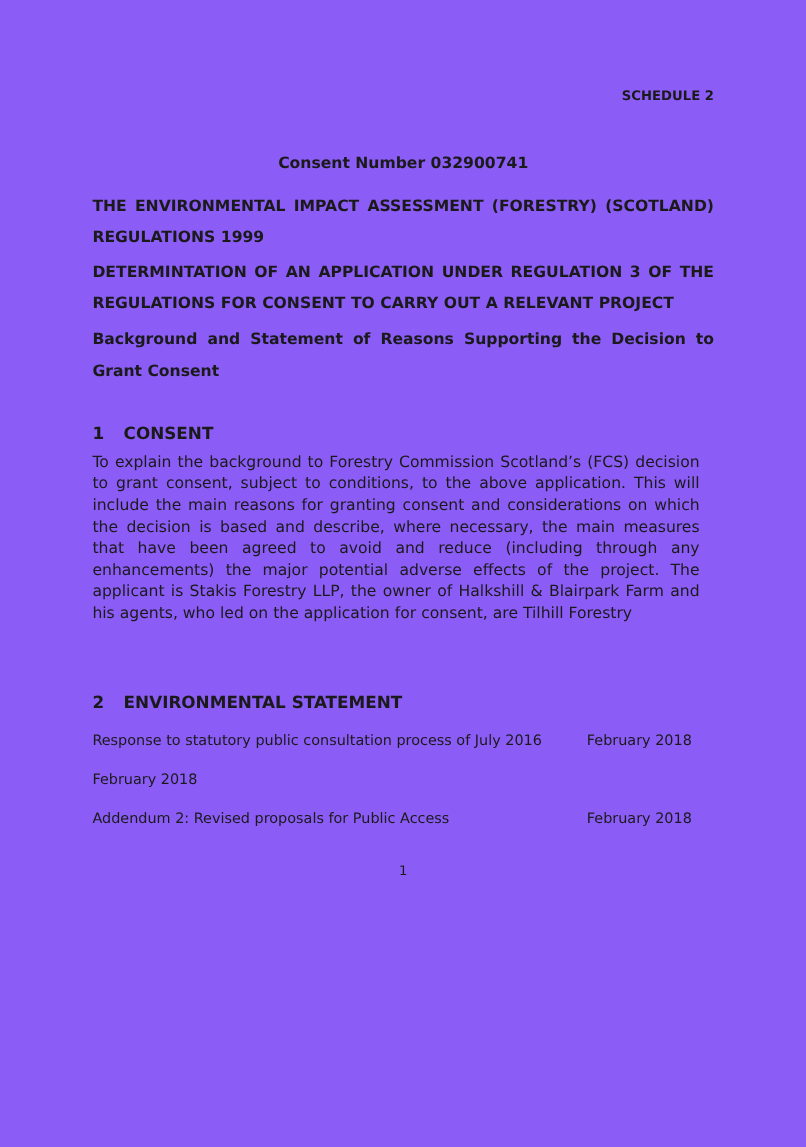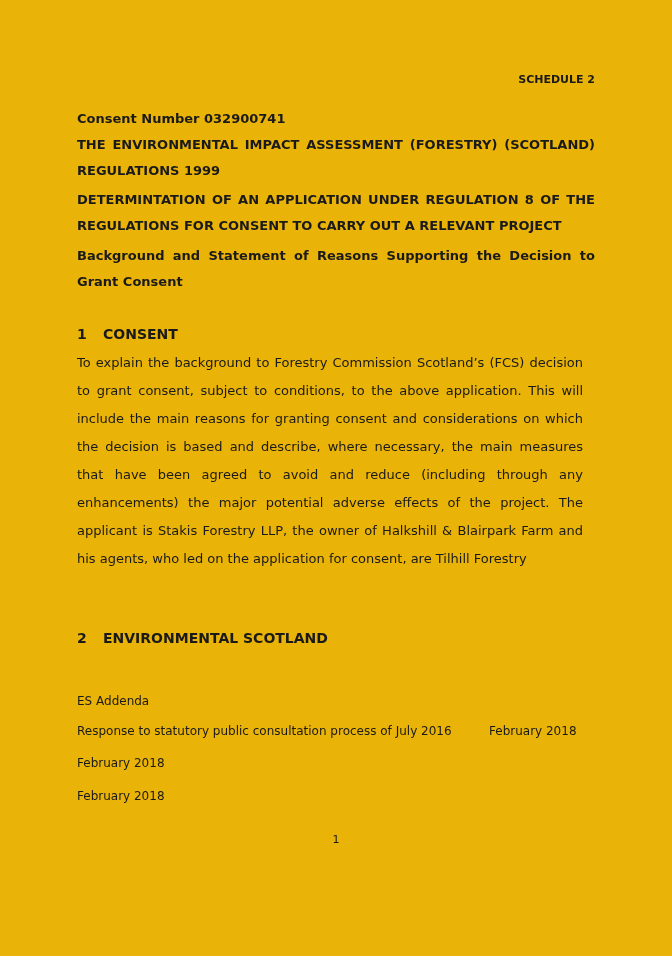--- a/index.html
+++ b/index.html
@@ -12,52 +12,52 @@
     height: 956px;
     font-family: "DejaVu Sans", "Liberation Sans", sans-serif;
     color: #1a1a1a;
     overflow: hidden;
   }
   .page {
     box-sizing: border-box;
     width: 672px;
     height: 956px;
     padding: 73px 77px 0 77px;
-    background: #eab308;
+    background: #8b5cf6;
   }
   .schedule {
     font-size: 11px;
     line-height: 14px;
     font-weight: bold;
     text-align: right;
   }
   .bold-para {
     font-size: 13px;
     line-height: 26px;
     font-weight: bold;
     text-align: justify;
     margin: 0;
   }
-  .consent   { margin-top: 19px; text-align: left; }
-  .title1    { }
+  .consent   { margin-top: 37px; text-align: center; }
+  .title1    { margin-top: 10px; }
   .title2    { margin-top: 3px; }
   .subtitle  { margin-top: 4px; }
   .sec-heading {
     display: flex;
     font-size: 14px;
     line-height: 18px;
     font-weight: bold;
     margin: 0;
   }
   .sec-num { flex: none; width: 26px; }
   .h1gap { margin-top: 30px; }
   .h2gap { margin-top: 56px; }
   .body-para {
     font-size: 13px;
-    line-height: 28px;
+    line-height: 18px;
     text-align: justify;
     margin: 6px 12px 0 0;
   }
   .addenda-label {
     font-size: 12px;
     line-height: 16px;
     margin-top: 46px;
   }
   .addenda-row {
     display: flex;
@@ -82,45 +82,45 @@
 <body>
 
 <div class="page">
 
   <div class="schedule">SCHEDULE 2</div>
 
   <p class="bold-para consent">Consent Number 032900741</p>
 
   <p class="bold-para title1">THE ENVIRONMENTAL IMPACT ASSESSMENT (FORESTRY) (SCOTLAND) REGULATIONS 1999</p>
 
-  <p class="bold-para title2">DETERMINTATION OF AN APPLICATION UNDER REGULATION 8 OF THE REGULATIONS FOR CONSENT TO CARRY OUT A RELEVANT PROJECT</p>
+  <p class="bold-para title2">DETERMINTATION OF AN APPLICATION UNDER REGULATION 3 OF THE REGULATIONS FOR CONSENT TO CARRY OUT A RELEVANT PROJECT</p>
 
   <p class="bold-para subtitle">Background and Statement of Reasons Supporting the Decision to Grant Consent</p>
 
   <h2 class="sec-heading h1gap">
     <span class="sec-num">1</span>
     <span>CONSENT</span>
   </h2>
   <p class="body-para">To explain the background to Forestry Commission Scotland’s (FCS) decision to grant consent, subject to conditions, to the above application. This will include the main reasons for granting consent and considerations on which the decision is based and describe, where necessary, the main measures that have been agreed to avoid and reduce (including through any enhancements) the major potential adverse effects of the project. The applicant is Stakis Forestry LLP, the owner of Halkshill &amp; Blairpark Farm and his agents, who led on the application for consent, are Tilhill Forestry</p>
 
   <h2 class="sec-heading h2gap">
     <span class="sec-num">2</span>
-    <span>ENVIRONMENTAL SCOTLAND</span>
+    <span>ENVIRONMENTAL STATEMENT</span>
   </h2>
 
-  <div class="addenda-label">ES Addenda</div>
 
   <div class="addenda-row row1">
     <span class="row-title">Response to statutory public consultation process of July 2016</span>
     <span class="row-date">February 2018</span>
   </div>
 
   <div class="addenda-row row2">
     <span class="row-date">February 2018</span>
   </div>
 
   <div class="addenda-row row3">
+    <span class="row-title">Addendum 2: Revised proposals for Public Access</span>
     <span class="row-date">February 2018</span>
   </div>
 
   <div class="footer">1</div>
 
 </div>
 
 </body></html>

